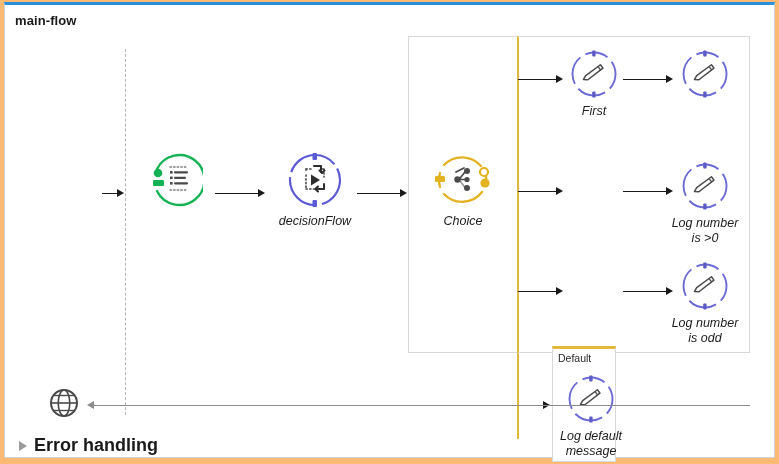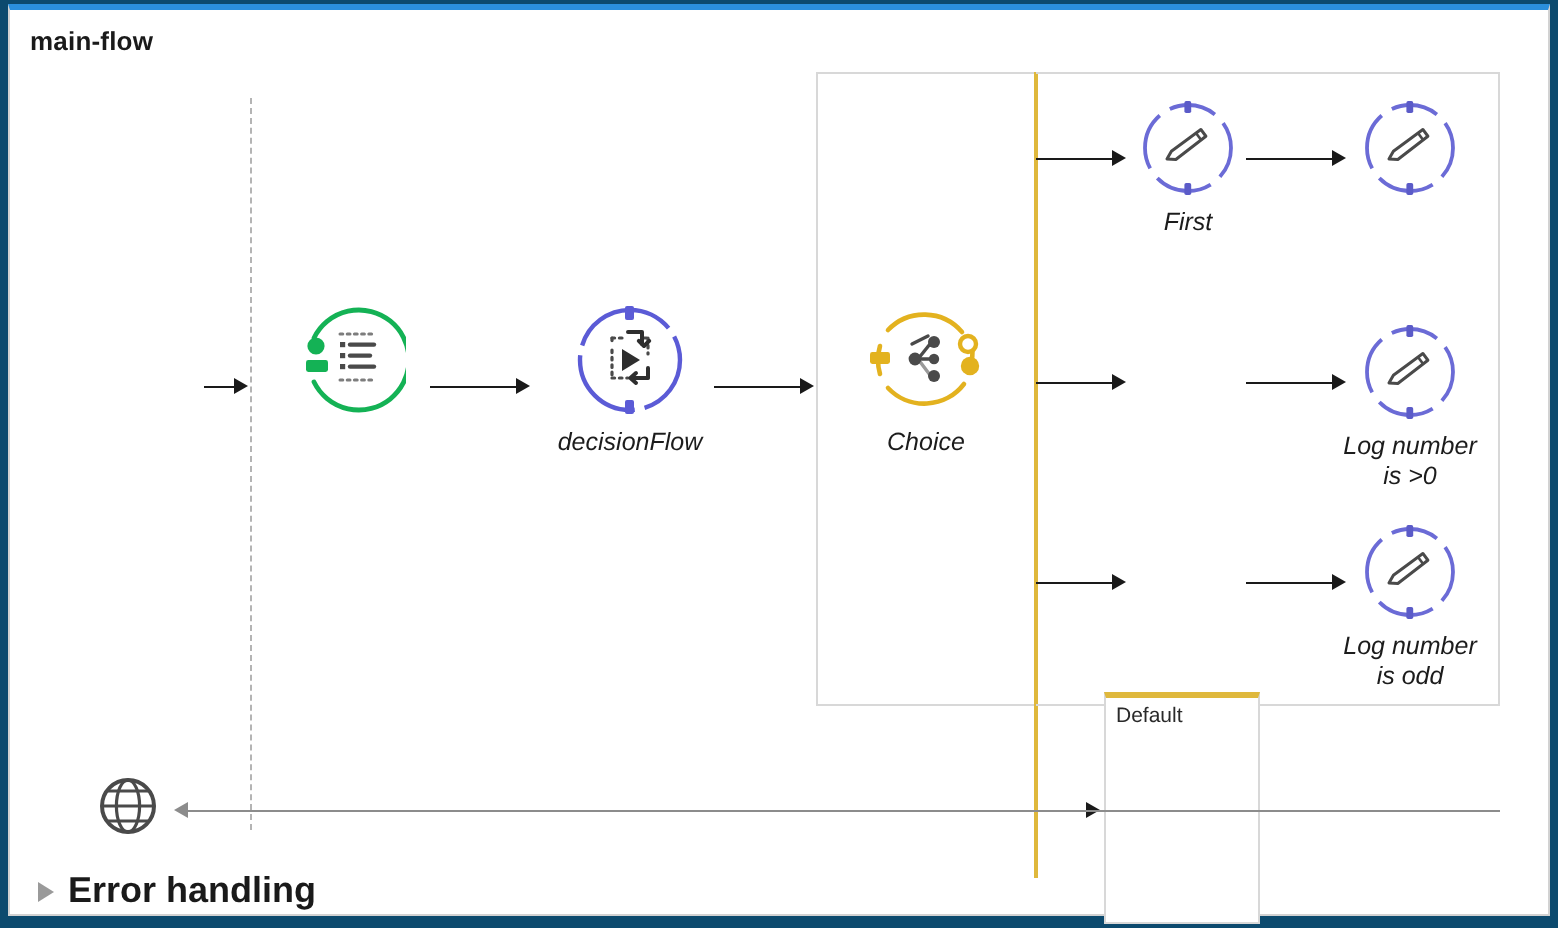--- a/index.html
+++ b/index.html
@@ -7,21 +7,21 @@
     padding: 0;
     background: #ffffff;
   }
   body {
     font-family: "Liberation Sans", sans-serif;
   }
   #canvas {
     position: relative;
     width: 779px;
     height: 464px;
-    background: #0c4a6e;
+    background: #fdba74;
     overflow: hidden;
   }
 
   
   .flow-container {
     position: absolute;
     left: 4px;
     top: 2px;
     width: 771px;
     height: 456px;
@@ -131,21 +131,21 @@
     border-left: none;
     box-sizing: border-box;
     background: transparent;
   }
 
   
   .default-box {
     position: absolute;
     left: 547px;
     top: 341px;
-    width: 78px;
+    width: 64px;
     height: 116px;
     border: 1px solid #d8d8d8;
     border-top: 3px solid #dfb83c;
     box-sizing: border-box;
     background: #ffffff;
   }
   .default-box-title {
     position: absolute;
     left: 5px;
     top: 3px;
@@ -369,20 +369,35 @@
 is odd</div>
     </div>
 
     <div class="arrow" style="left:513px; top:394px; width:32px;">
       <div class="shaft"></div>
         <div class="head"></div>
     </div>
     <div class="default-box">
       <div class="default-box-title">Default</div>
     </div>
+    <div class="node" style="left:541px; top:369px; width:90px;">
+      <div class="ring-wrap" style="width:50px;height:50px;">
+        <svg width="50" height="50" viewBox="0 0 50 50">
+          <path d="M25 3.5 A21.5 21.5 0 0 1 46.5 25 A21.5 21.5 0 0 1 25 46.5 A21.5 21.5 0 0 1 3.5 25 A21.5 21.5 0 0 1 25 3.5" fill="none" stroke="#6b6bd6" stroke-width="1.9" stroke-dasharray="29 6" stroke-dashoffset="14.5"></path>
+          <rect x="23.2" y="1.5" width="3.4" height="6" rx="0.9" fill="#5b5bc8"></rect>
+          <rect x="23.2" y="42.5" width="3.4" height="6" rx="0.9" fill="#5b5bc8"></rect>
+          <g transform="translate(25,25) rotate(22) translate(-25,-25)">
+            <path d="M27.5 14 l3.6 2.2 l-9.6 16.4 l-4.2 1.4 l0.6 -4.4 z" fill="#ffffff" stroke="#4a4a4a" stroke-width="1.5" stroke-linejoin="round"></path>
+            <line x1="26" y1="16.6" x2="29.6" y2="18.8" stroke="#4a4a4a" stroke-width="1.3"></line>
+          </g>
+        </svg>
+      </div>
+      <div class="node-label">Log default
+message</div>
+    </div>
 
     <div class="arrow left" style="left:82px; top:394px; width:663px;">
       <div class="head-l"></div>
         <div class="shaft"></div>
     </div>
 
     <div class="bottom-globe">
       <svg width="34" height="34" viewBox="0 0 34 34">
         <circle cx="17" cy="17" r="13" fill="none" stroke="#4a4a4a" stroke-width="2"></circle>
         <ellipse cx="17" cy="17" rx="5.8" ry="13" fill="none" stroke="#4a4a4a" stroke-width="1.6"></ellipse>

